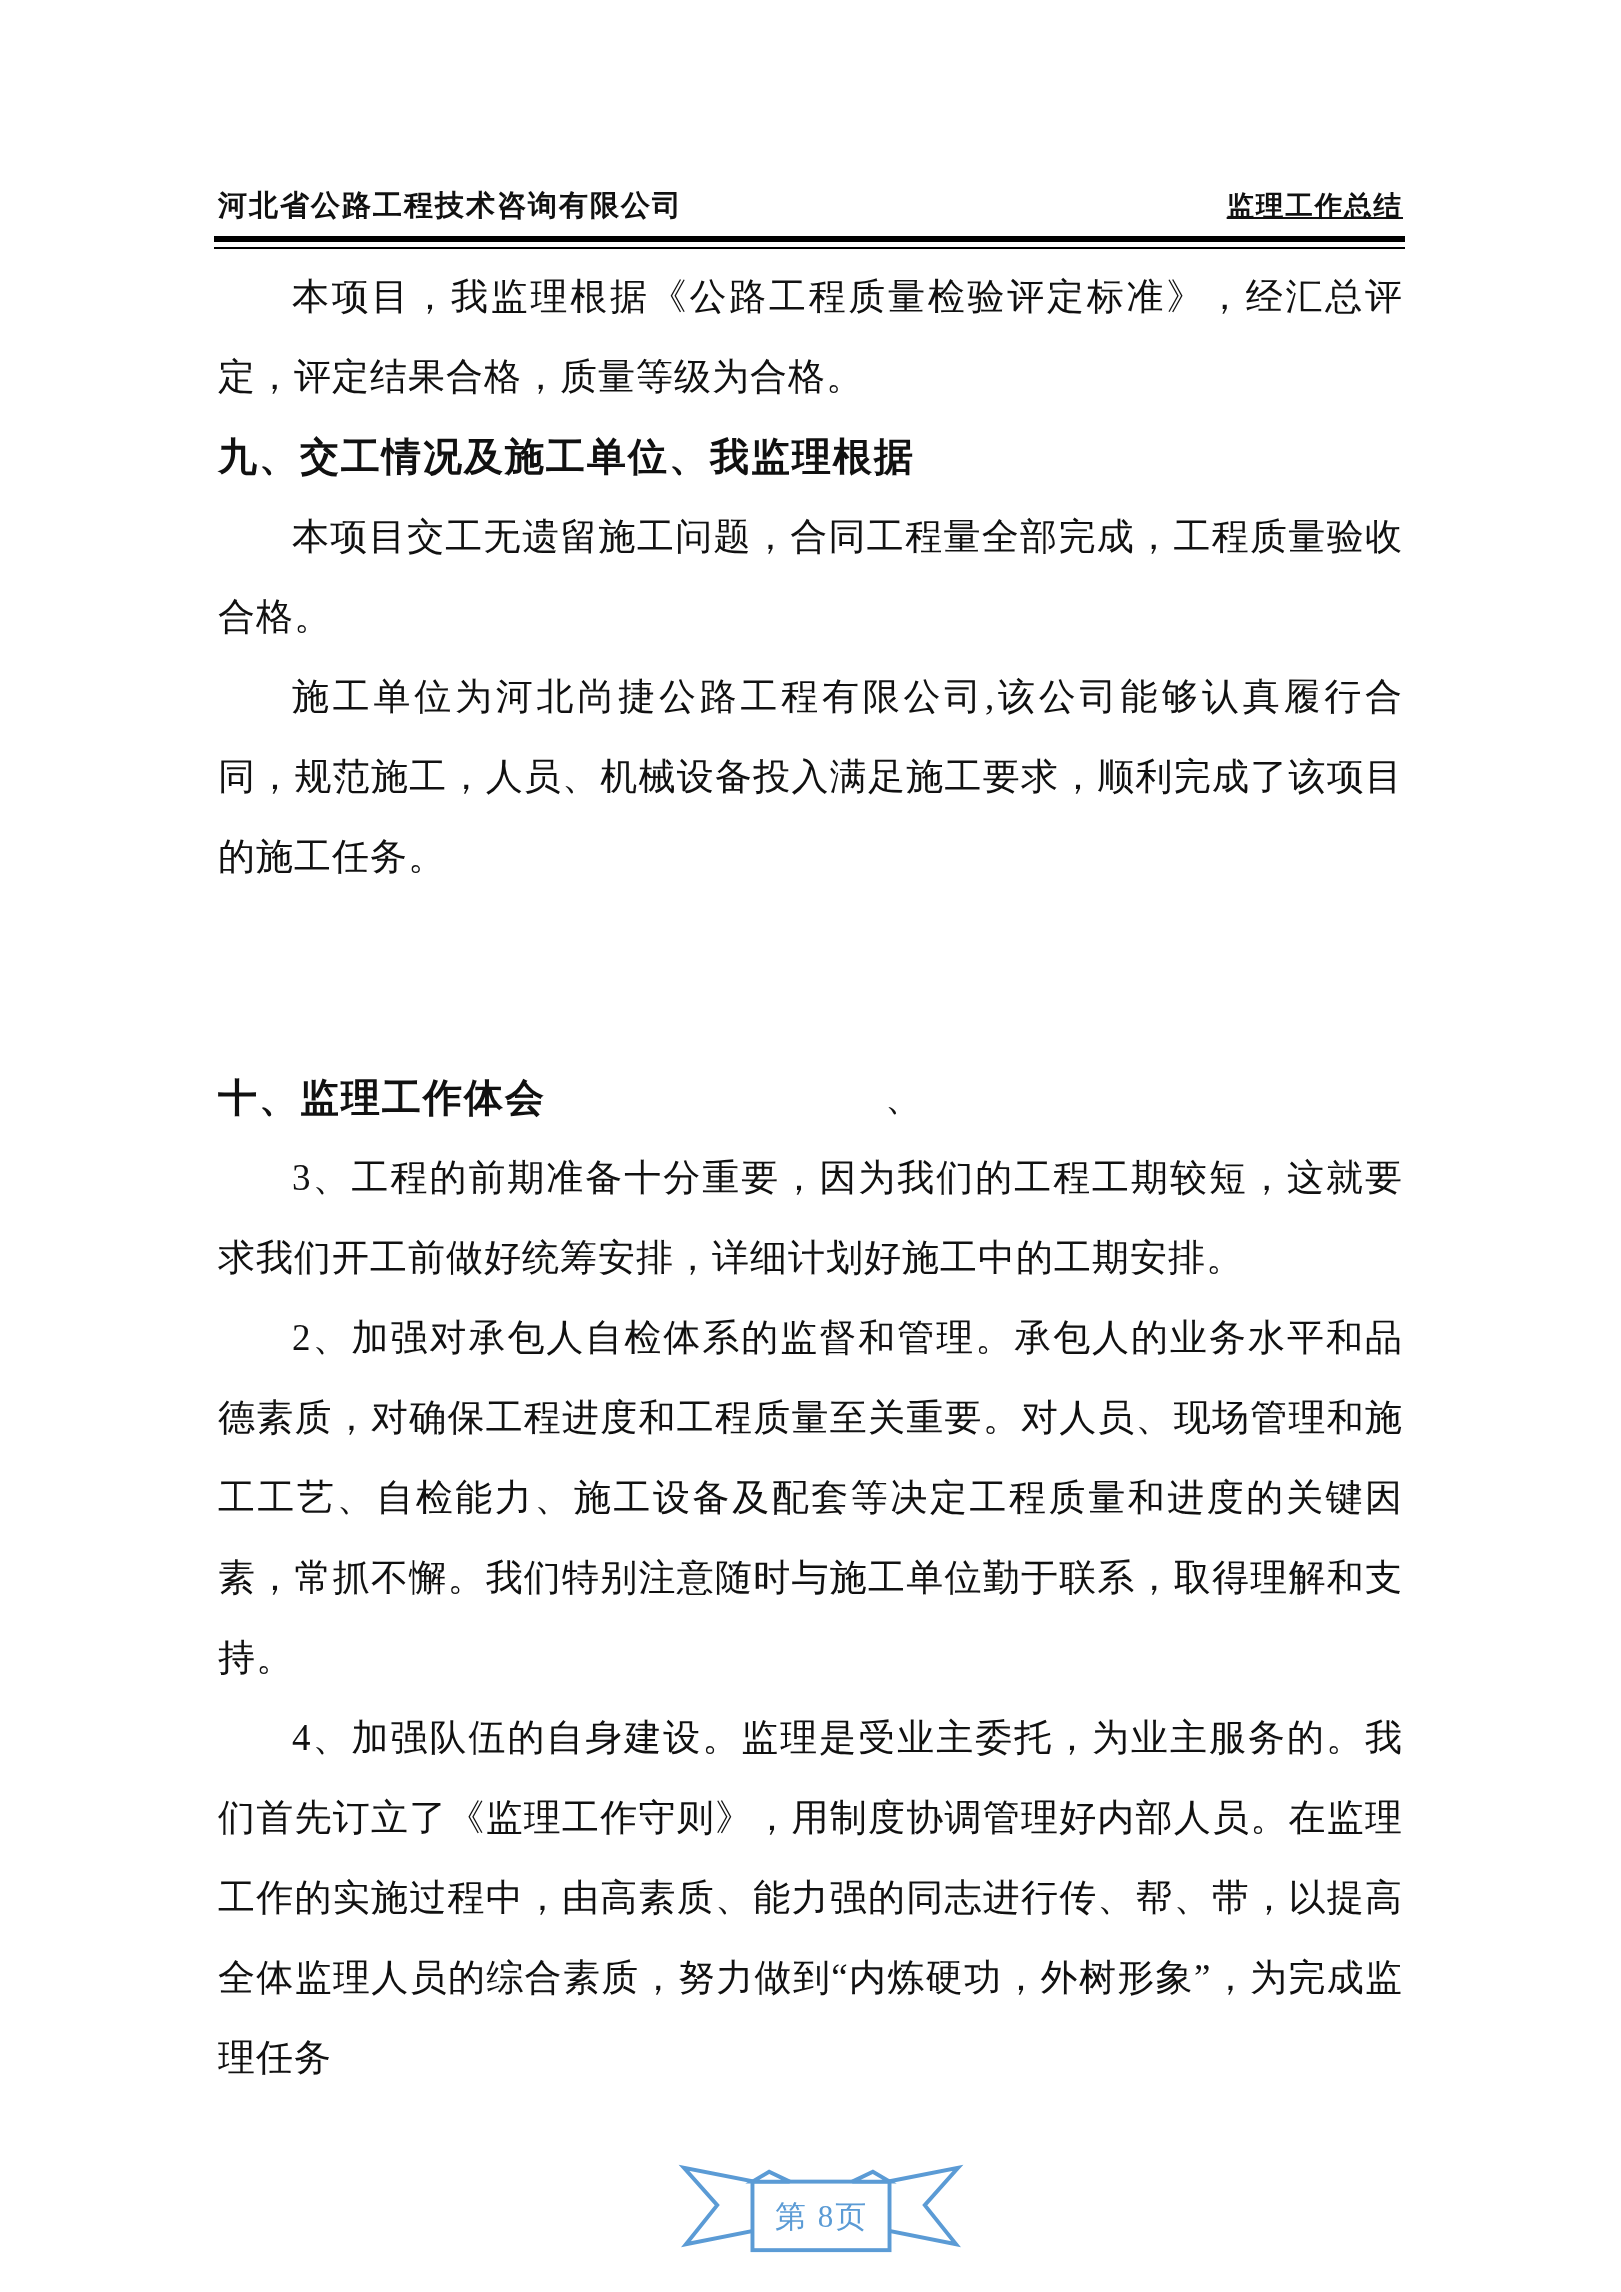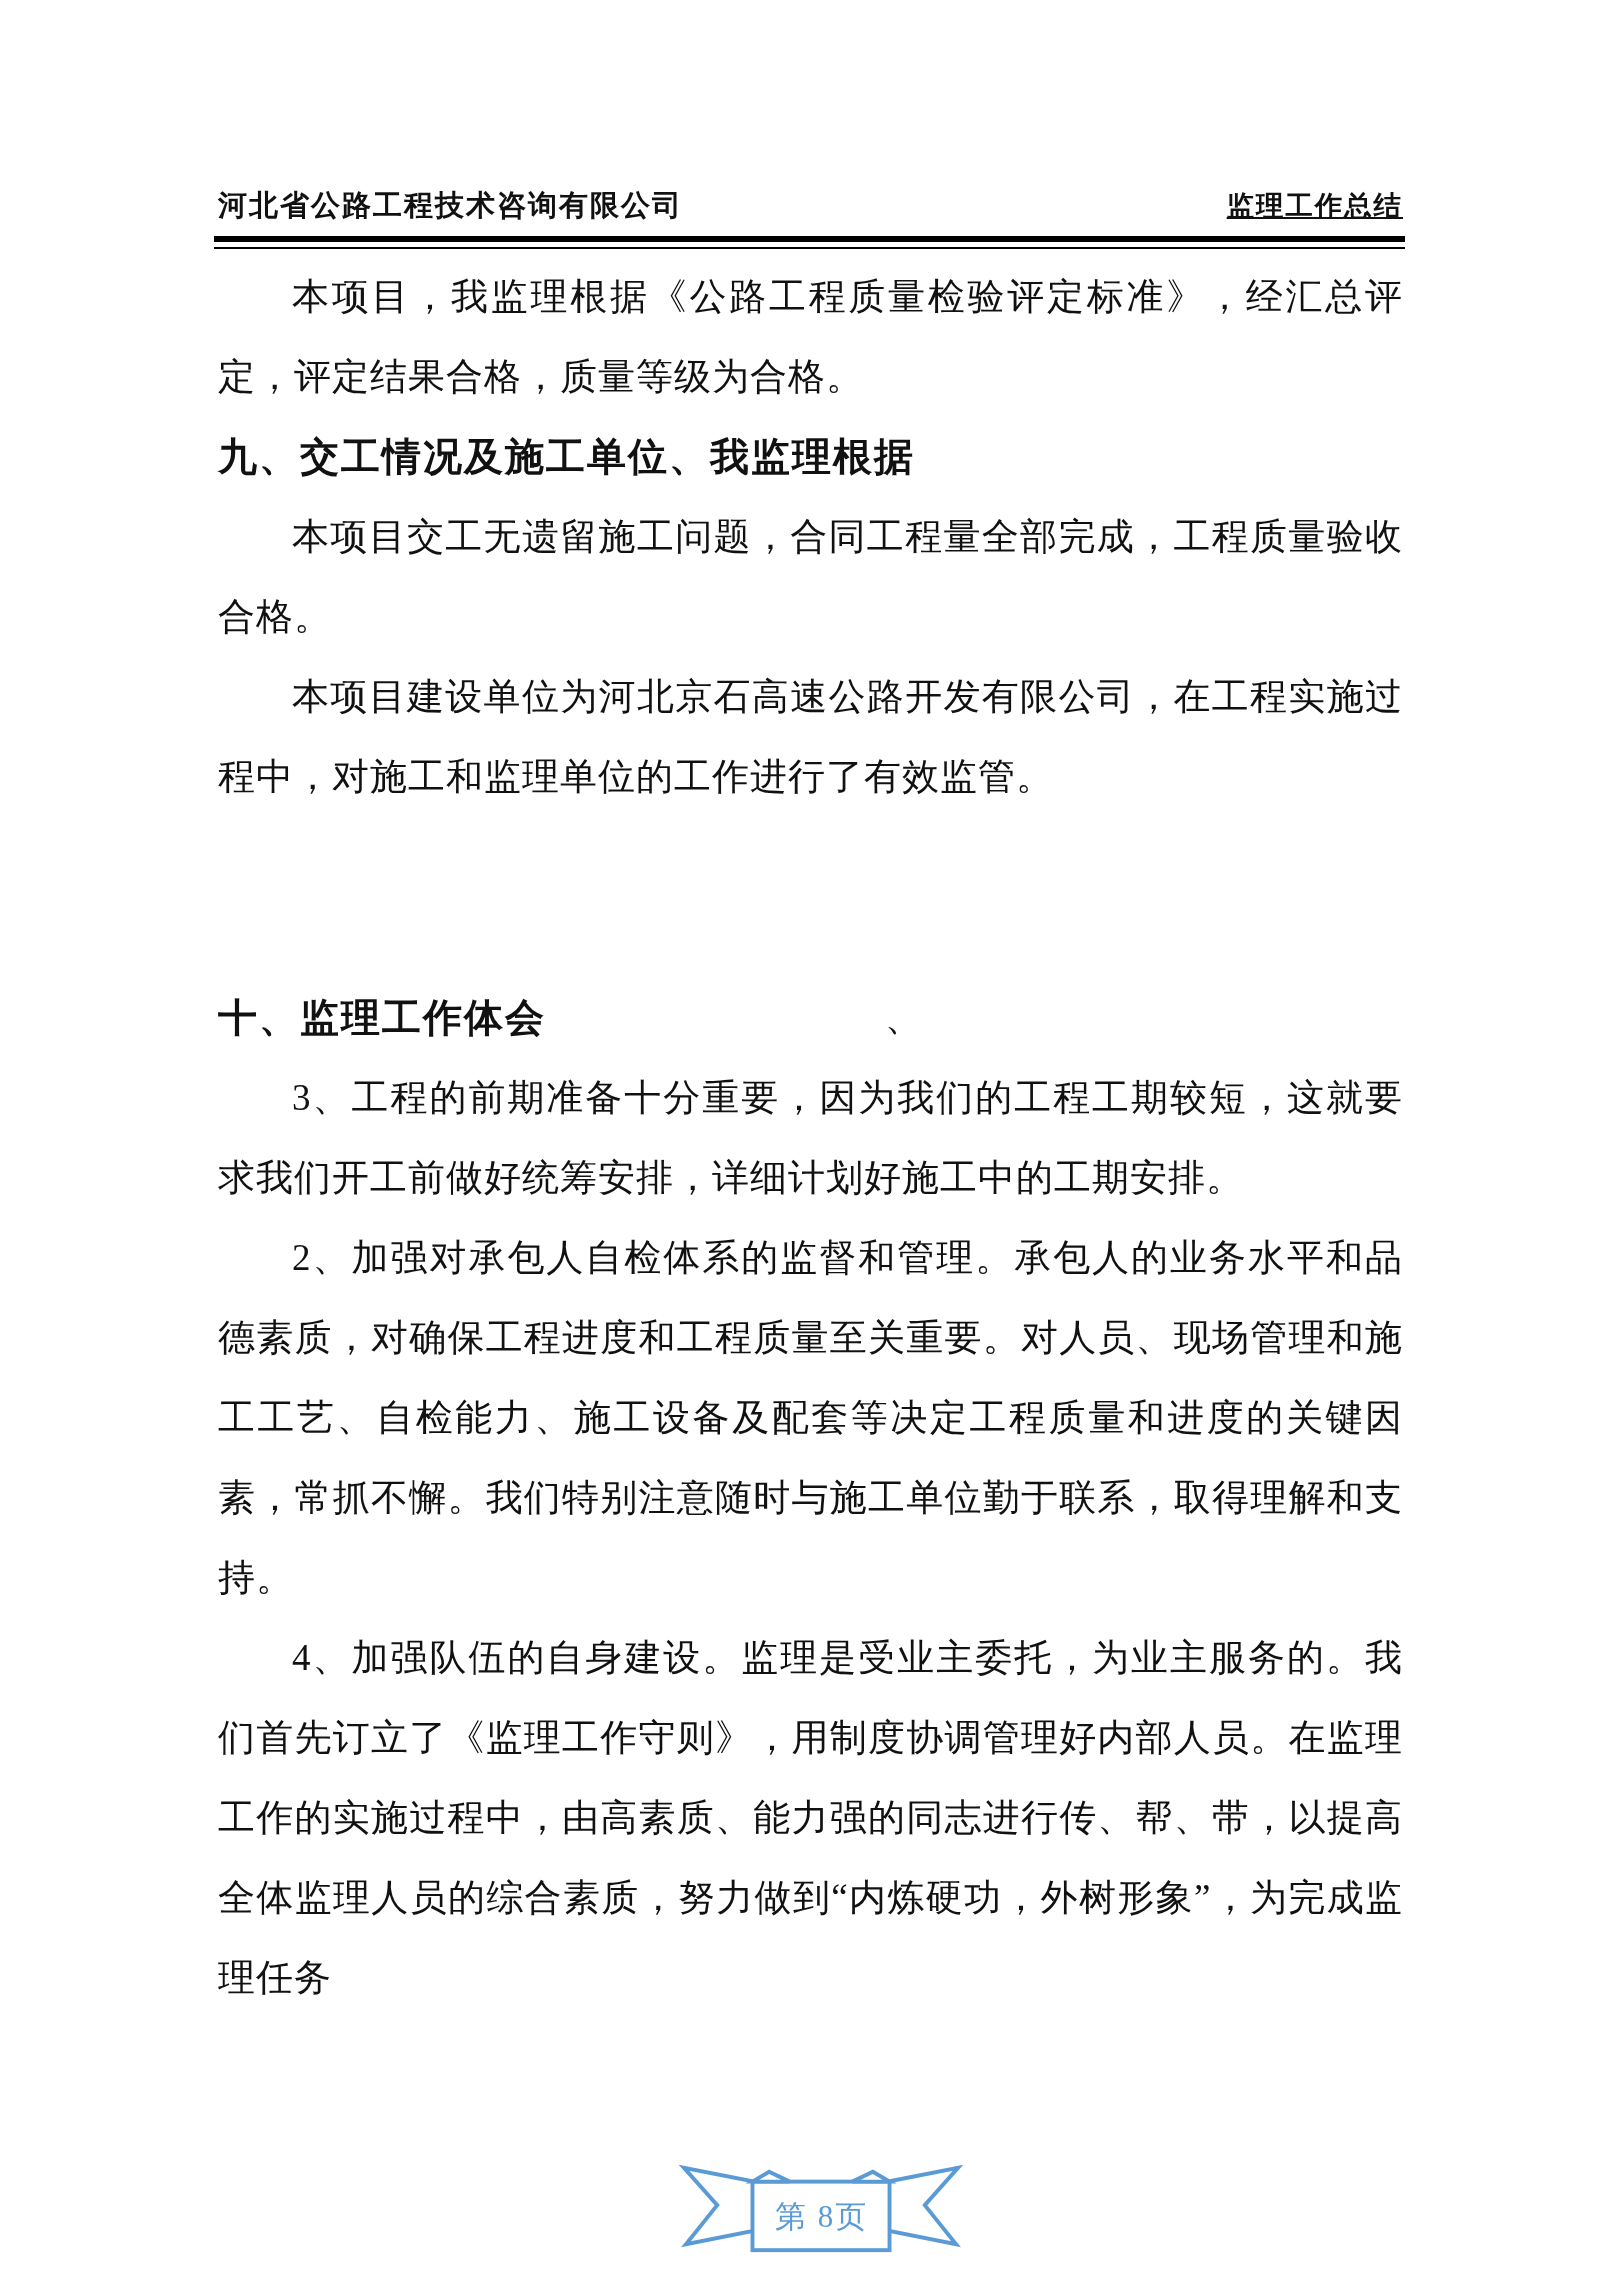--- a/index.html
+++ b/index.html
@@ -66,22 +66,22 @@
 
   <div class="header-rule"></div>
 
   <div class="doc-body">
     <p class="para">本项目，我监理根据《公路工程质量检验评定标准》，经汇总评定，评定结果合格，质量等级为合格。</p>
 
     <p class="heading">九、交工情况及施工单位、我监理根据</p>
 
     <p class="para">本项目交工无遗留施工问题，合同工程量全部完成，工程质量验收合格。</p>
 
+    <p class="para">施工单位为河北尚捷公路工程有限公司,该公司能够认真履行合同，规范施工，人员、机械设备投入满足施工要求，顺利完成了该项目的施工任务。</p>
 
-    <p class="para">本项目建设单位为河北京石高速公路开发有限公司，在工程实施过程中，对施工和监理单位的工作进行了有效监管。</p>
 
     <div class="spacer"></div>
 
     <p class="heading">
       <span>十、监理工作体会</span>
       <span class="stray-mark">、</span>
     </p>
 
     <p class="para">3、工程的前期准备十分重要，因为我们的工程工期较短，这就要求我们开工前做好统筹安排，详细计划好施工中的工期安排。</p>
 

